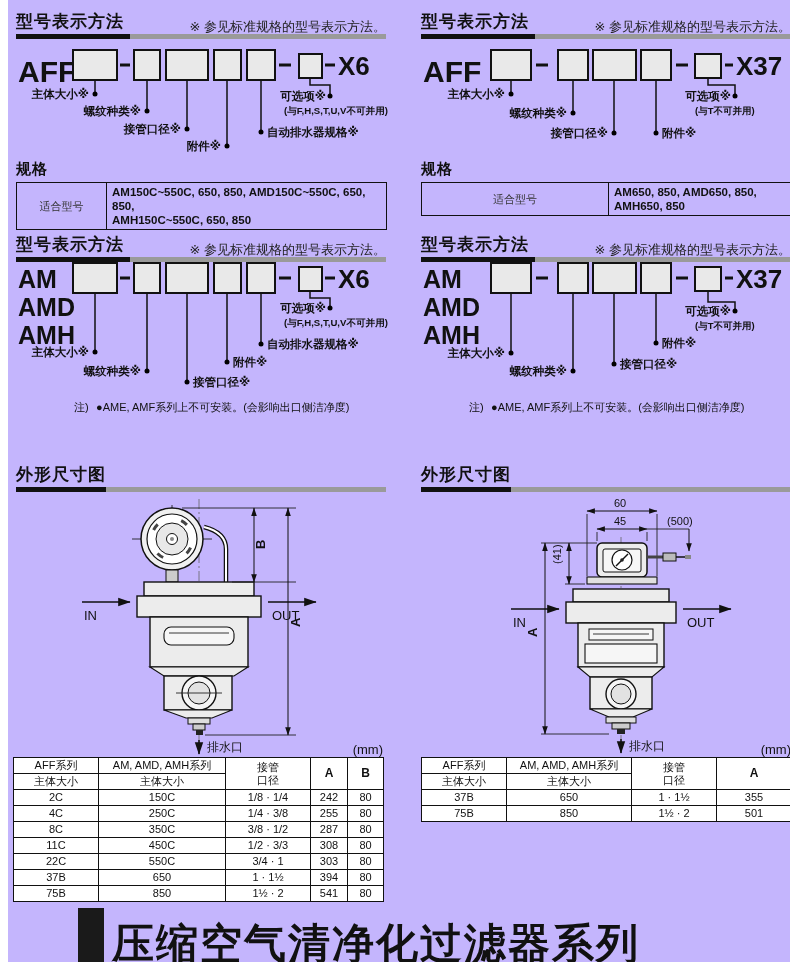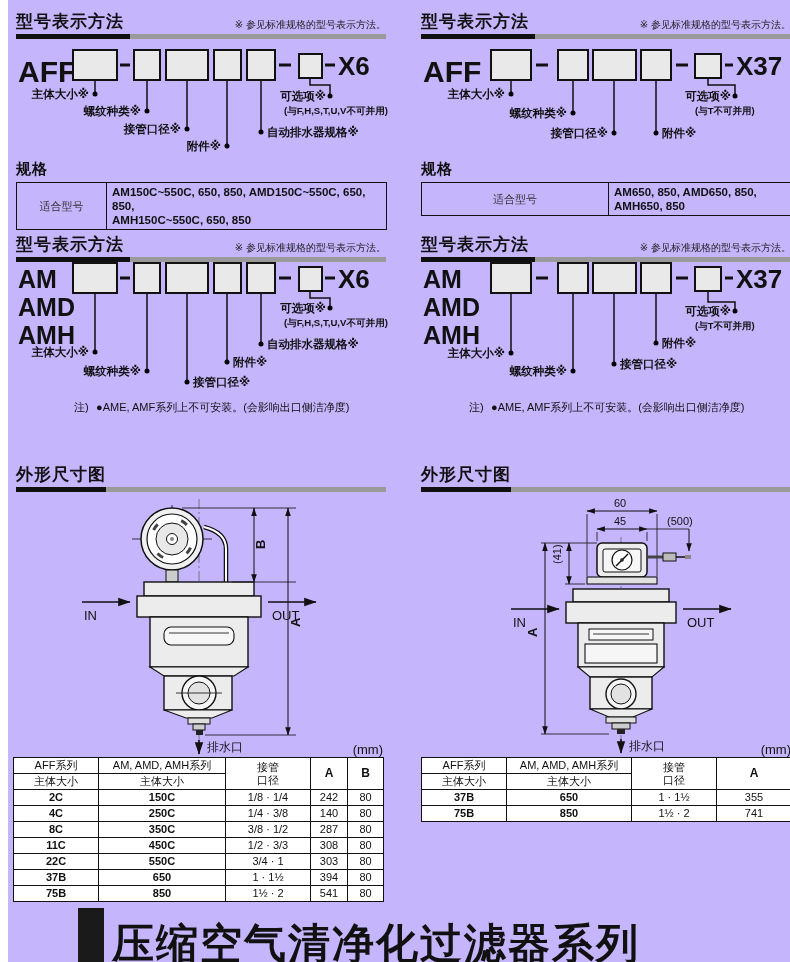--- a/index.html
+++ b/index.html
@@ -2,39 +2,39 @@
 <html><head>
 <meta charset="utf-8">
 <style>
   html,body{margin:0;padding:0;background:#fff;}
   .page{position:relative;width:790px;height:962px;background:#c4b5fd;overflow:hidden;
         font-family:"Liberation Sans","DejaVu Sans",sans-serif;color:#111;margin-left:8px;}
   .abs{position:absolute;}
   
   .sec-head{position:absolute;height:30px;}
   .sec-title{font-size:17px;font-weight:bold;letter-spacing:1px;}
-  .sec-note{position:absolute;right:0;top:8px;font-size:10px;color:#222;}
+  .sec-note{position:absolute;right:0;top:8px;font-size:13px;color:#222;}
   .bar{position:absolute;left:0;right:0;top:24px;height:4.5px;background:#9a9a9a;}
   .bar-black{position:absolute;left:0;top:0;height:4.5px;background:#111;}
   .spec-title{font-size:15px;font-weight:bold;letter-spacing:1px;}
   
   table.spec{border-collapse:collapse;width:370px;table-layout:fixed;}
   table.spec td{border:1.2px solid #111;font-size:11px;padding:2px 5px;}
   table.spec td.lab{text-align:center;color:#333;}
   table.spec td.val{font-weight:bold;font-size:11.5px;white-space:pre-line;line-height:14px;}
   
   .note{position:absolute;display:flex;font-size:11px;line-height:14.5px;}
   .note-prefix{flex:0 0 22px;}
   .note-item{text-indent:-11px;padding-left:11px;}
   
   table.dim{border-collapse:collapse;table-layout:fixed;background:#fff;}
   table.dim th,table.dim td{border:1px solid #111;font-size:11px;text-align:center;
       padding:0;height:15px;line-height:13px;font-weight:normal;}
   table.dim{border:1.5px solid #111;}
-  table.dim td:nth-child(1),table.dim td:nth-child(2){font-weight:bold;}
+  table.dim td:nth-child(1),table.dim td:nth-child(2){font-weight:normal;}
   table.dim th.b{font-weight:bold;font-size:12px;}
   .mm{position:absolute;font-size:13px;text-align:right;}
   
   svg text{font-family:"Liberation Sans","DejaVu Sans",sans-serif;fill:#111;}
   .lbl{font-size:11.5px;font-weight:bold;}
   .lbl-sm{font-size:9.5px;font-weight:bold;}
   .pfx{font-size:30px;font-weight:bold;}
   .pfx-s{font-size:25px;font-weight:bold;}
   .sfx{font-size:26px;font-weight:bold;}
   .dimtxt{font-size:11px;}
@@ -414,21 +414,21 @@
           <td>2C</td>
           <td>150C</td>
           <td>1/8 · 1/4</td>
           <td>242</td>
           <td>80</td>
         </tr>
         <tr>
           <td>4C</td>
           <td>250C</td>
           <td>1/4 · 3/8</td>
-          <td>140</td>
+          <td>255</td>
           <td>80</td>
         </tr>
         <tr>
           <td>8C</td>
           <td>350C</td>
           <td>3/8 · 1/2</td>
           <td>287</td>
           <td>80</td>
         </tr>
         <tr>
@@ -485,21 +485,21 @@
         <tr>
           <td>37B</td>
           <td>650</td>
           <td>1 · 1½</td>
           <td>355</td>
         </tr>
         <tr>
           <td>75B</td>
           <td>850</td>
           <td>1½ · 2</td>
-          <td>741</td>
+          <td>501</td>
         </tr>
       </tbody>
   </table>
 
   <div class="footer-block" style="left:70px;top:908px;width:26px;height:54px"></div>
   <div class="footer-title" style="left:104px;top:916px">压缩空气清净化过滤器系列</div>
 
 </div>
 
 </body></html>

